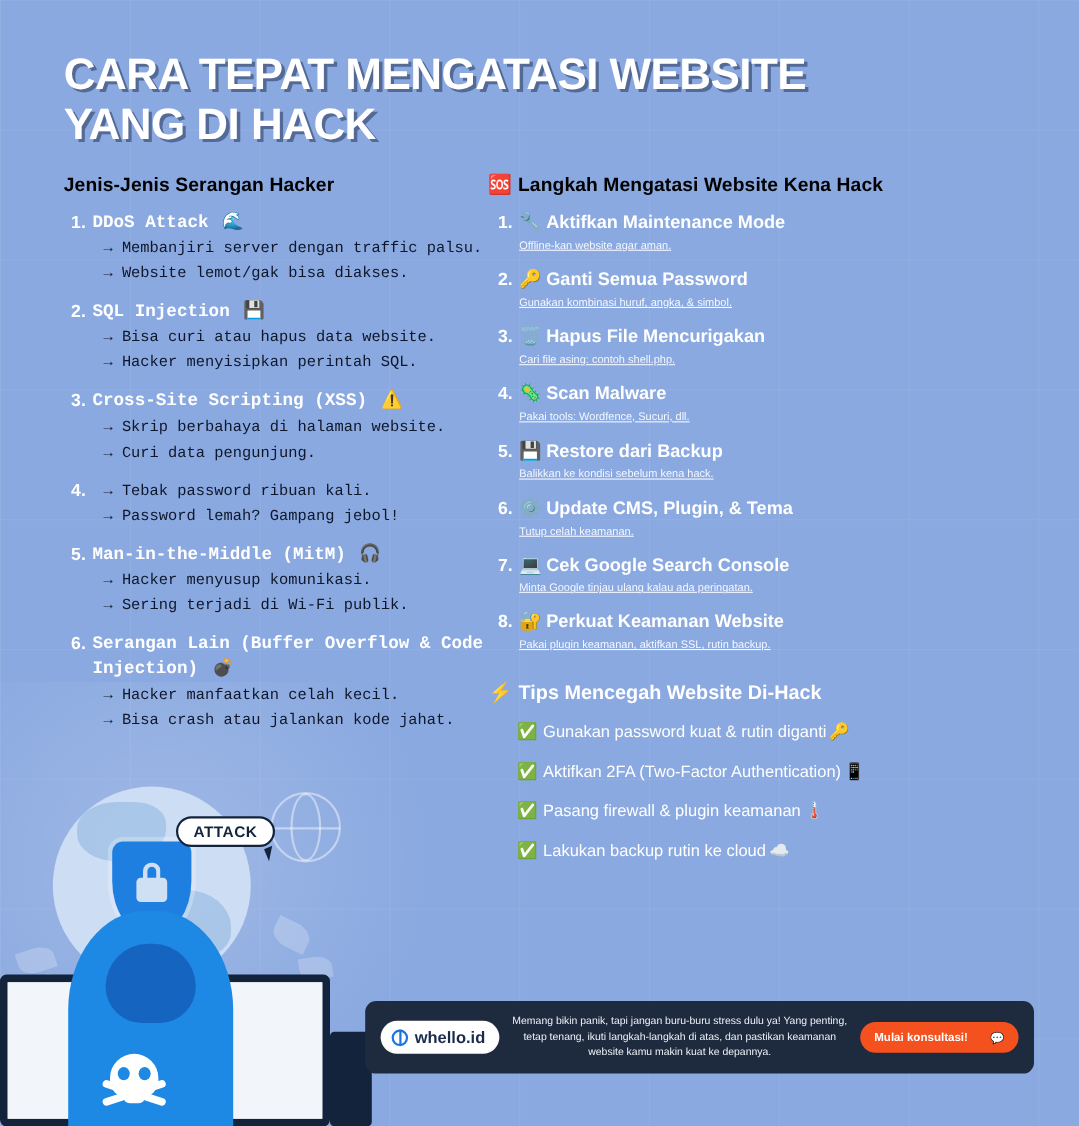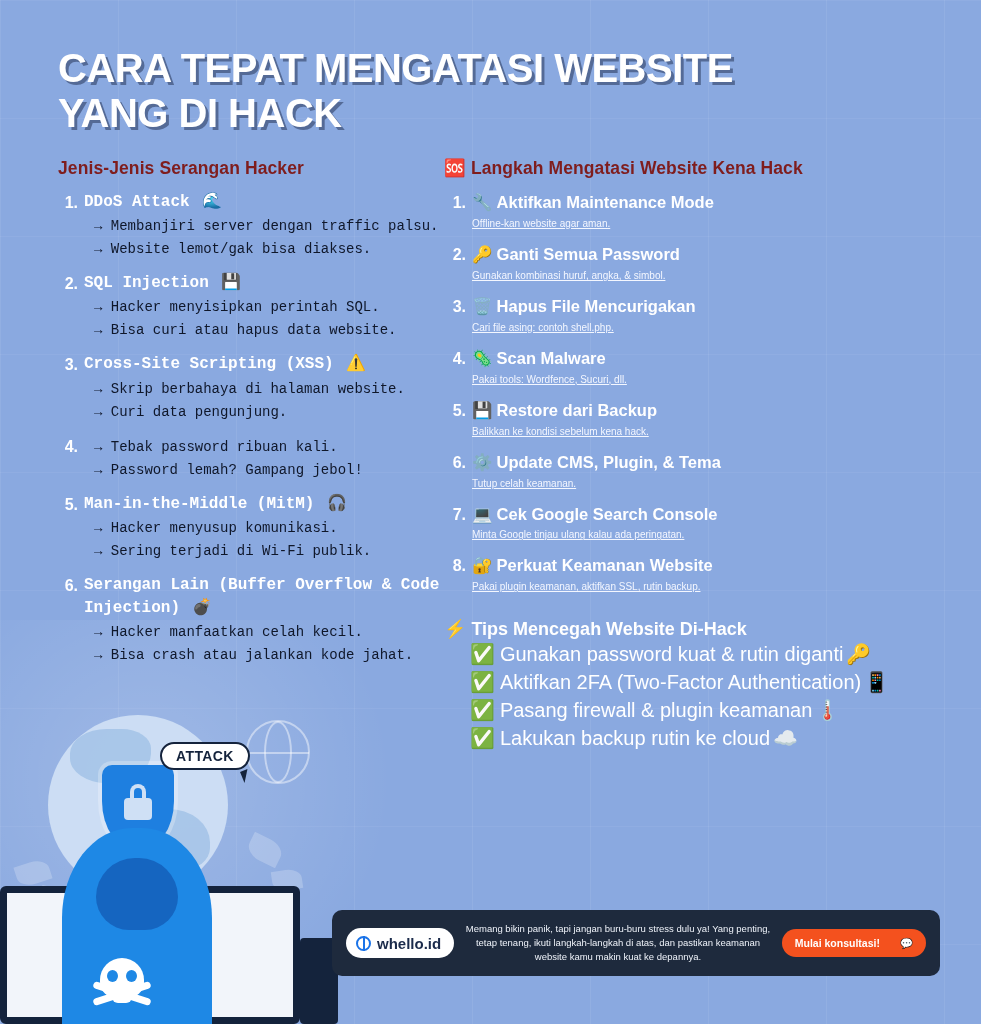--- a/index.html
+++ b/index.html
@@ -57,21 +57,21 @@
   .col-right {
     position: absolute;
     left: 444px; top: 158px;
     width: 500px;
     color: #ffffff;
   }
 
   .sec-head {
     font-size: 17.5px;
     font-weight: 700;
-    color: #7f1d1d;
+    color: #000000;
     margin-bottom: 10px;
     letter-spacing: 0.1px;
   }
   .sec-head .emoji { margin-right: 5px; }
 
   
   .attack {
     display: flex;
     margin-top: 12px;
   }
@@ -130,23 +130,23 @@
     text-decoration: underline;
   }
 
   .tips-head {
     margin-top: 24px;
     font-size: 18px;
     font-weight: 700;
   }
   .tips-head .emoji { margin-right: 5px; }
   .tip {
-    margin-top: 0;
+    margin-top: 15px;
     margin-left: 26px;
-    font-size: 20px;
+    font-size: 15px;
     line-height: 1.4;
   }
   .tip .chk { margin-right: 5px; }
   .tip .emoji { margin-left: 3px; }
 
   
   .footer {
     position: absolute;
     left: 332px; top: 910px;
     width: 608px; height: 66px;
@@ -402,22 +402,22 @@
       </div>
     </div>
 
     <div class="attack">
       <div class="num">2.</div>
       <div class="body">
         <div class="name">
           <span>SQL Injection</span>
           <span class="emoji">💾</span>
         </div>
+        <div class="sub">→ Bisa curi atau hapus data website.</div>
         <div class="sub">→ Hacker menyisipkan perintah SQL.</div>
-        <div class="sub">→ Bisa curi atau hapus data website.</div>
       </div>
     </div>
 
     <div class="attack">
       <div class="num">3.</div>
       <div class="body">
         <div class="name">
           <span>Cross-Site Scripting (XSS)</span>
           <span class="emoji">⚠️</span>
         </div>

